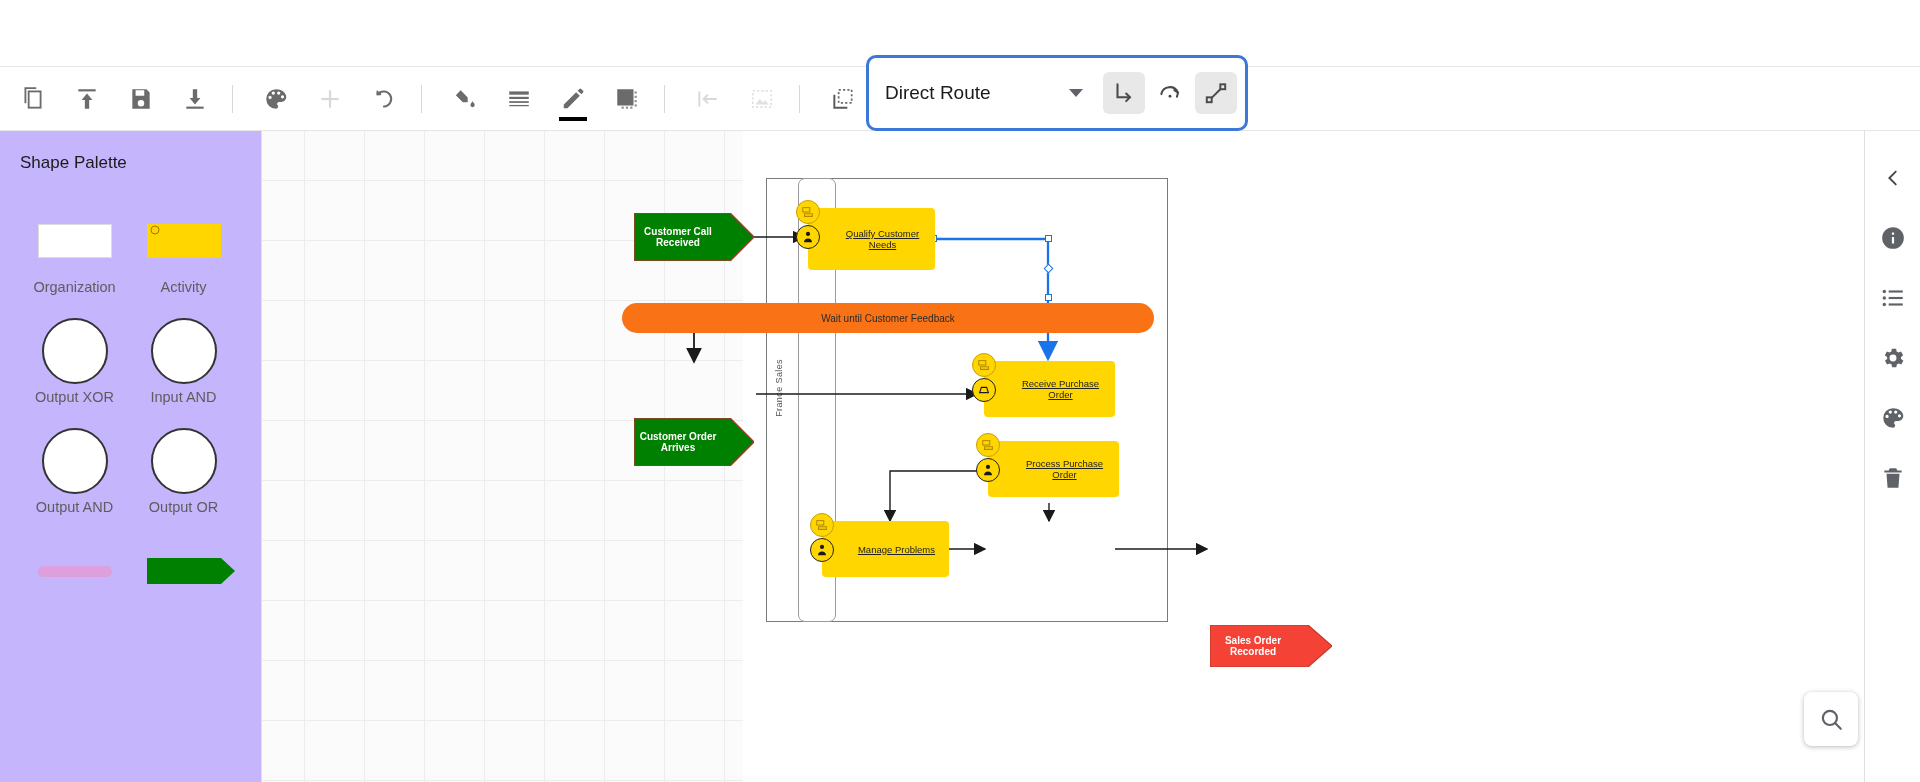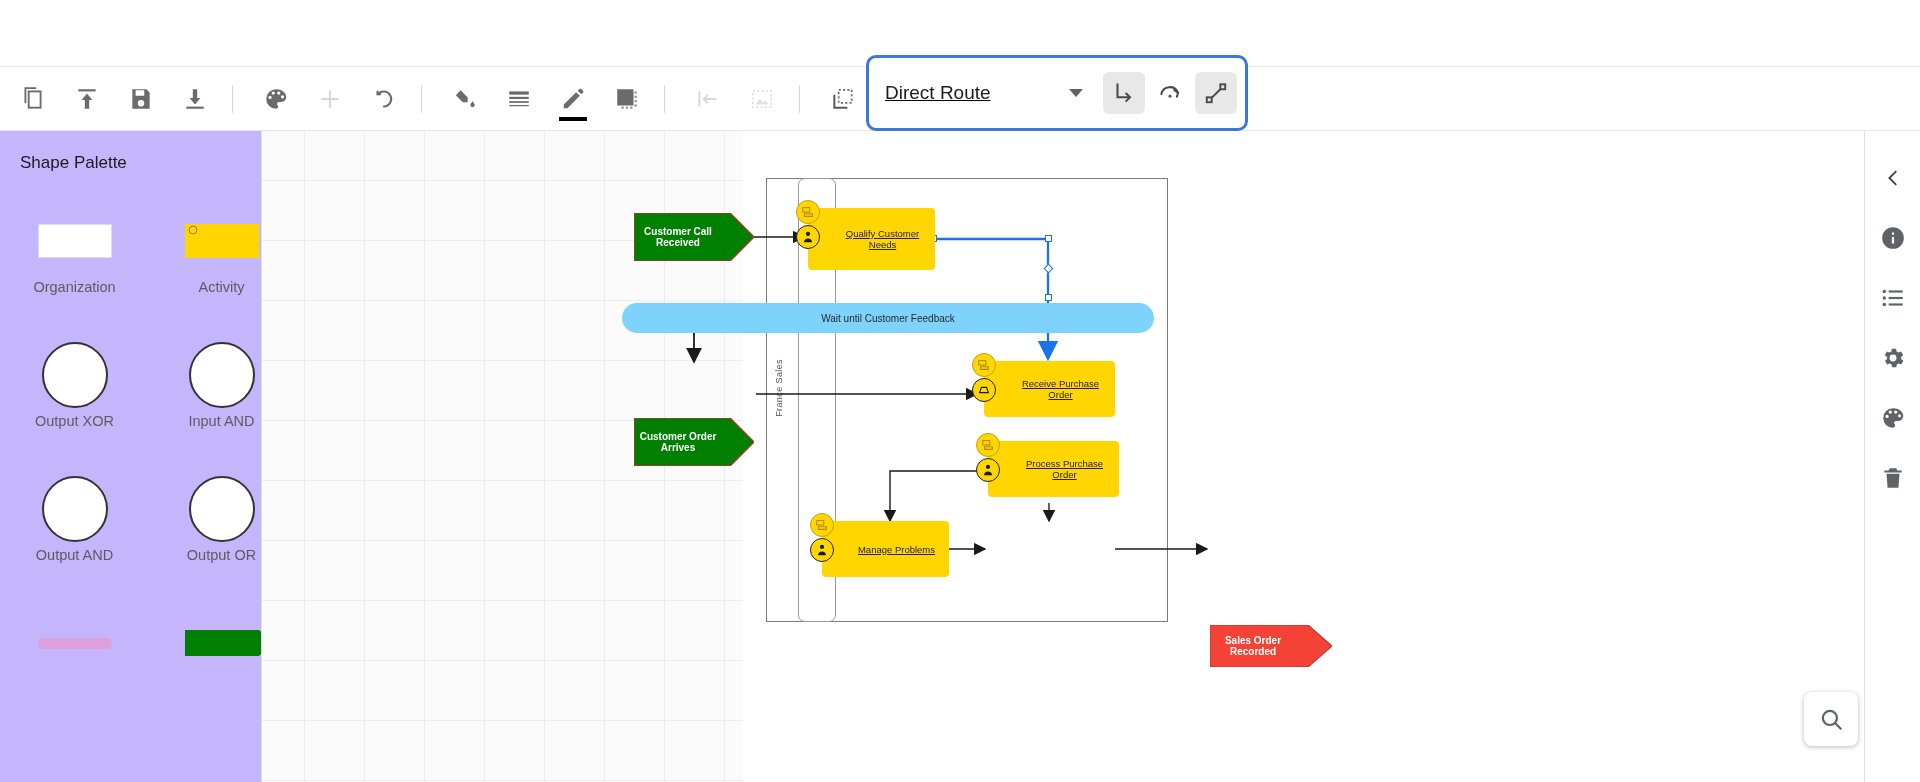--- a/index.html
+++ b/index.html
@@ -61,21 +61,20 @@
 
   
   .route-panel {
     position: absolute; left: 866px; top: 55px;
     width: 382px; height: 76px;
     border: 3px solid #3b78d8; border-radius: 10px;
     background: #fff;
     display: flex; align-items: center;
     padding: 0 8px 0 16px;
     z-index: 4;
-    text-decoration: underline;
   }
   .route-select {
     flex: 1; display: flex; align-items: center; justify-content: space-between;
     cursor: pointer; height: 100%;
   }
   .route-value { font-size: 19px; color: #1b1b1b; }
   .caret { width: 0; height: 0; border-left: 7px solid transparent;
            border-right: 7px solid transparent; border-top: 8px solid #5f6368;
            margin-right: 16px;}
   .route-btn {
@@ -91,21 +90,20 @@
     overflow: hidden;
   }
   .palette-title {
     font-size: 17px; color: #1b1b1b; font-weight: 500;
     margin: 22px 0 0 20px;
   }
   .palette-grid {
     display: grid; grid-template-columns: 109px 109px;
     column-gap: 0px; row-gap: 14px;
     margin: 26px 0 0 20px;
-    gap: 38px;
   }
   .pal-cell { display: flex; flex-direction: column; align-items: center; cursor: pointer; }
   .pal-art { height: 84px; display: flex; align-items: center; justify-content: center; }
   .pal-label { font-size: 14.5px; color: #5d5d5d; margin-top: -4px; }
   .sh-org { width: 74px; height: 34px; border: 1px solid #dcdcdc; background: #fff; }
   .sh-act { width: 74px; height: 34px; background: #ffd600; position: relative; }
   .sh-act .ic { position: absolute; left: 3px; top: 1px; width: 10px; height: 10px; }
   .sh-circle { width: 66px; height: 66px; border: 2px solid #333; border-radius: 50%; background: #fff; }
   .sh-lane { width: 74px; height: 11px; background: #dda0dd; border-radius: 6px; }
   .sh-evt { width: 74px; height: 26px; background: #008000; position: relative; }
@@ -171,21 +169,21 @@
     display: flex; flex-direction: column; gap: 1px;
   }
   .badge {
     width: 24px; height: 24px; border-radius: 50%;
     border: 1.2px solid #c8a000; background: #ffd600;
     display: flex; align-items: center; justify-content: center;
     font-size: 11px; line-height: 1;
   }
   .badge.dark { border-color: #222; }
   .lane-bar {
-    position: absolute; background: #7dd3fc; border-radius: 22px;
+    position: absolute; background: #f97316; border-radius: 22px;
     display: flex; align-items: center; justify-content: center;
     font-size: 10px; color: #2a2a2a;
   }
   svg.edges { position: absolute; inset: 0; width: 100%; height: 100%; pointer-events: none; }
 
   .sel-handle { position: absolute; width: 7px; height: 7px; background: #fff;
                 border: 1.5px solid #1a73e8; }
   .sel-handle.diamond { transform: rotate(45deg); }
 
   

